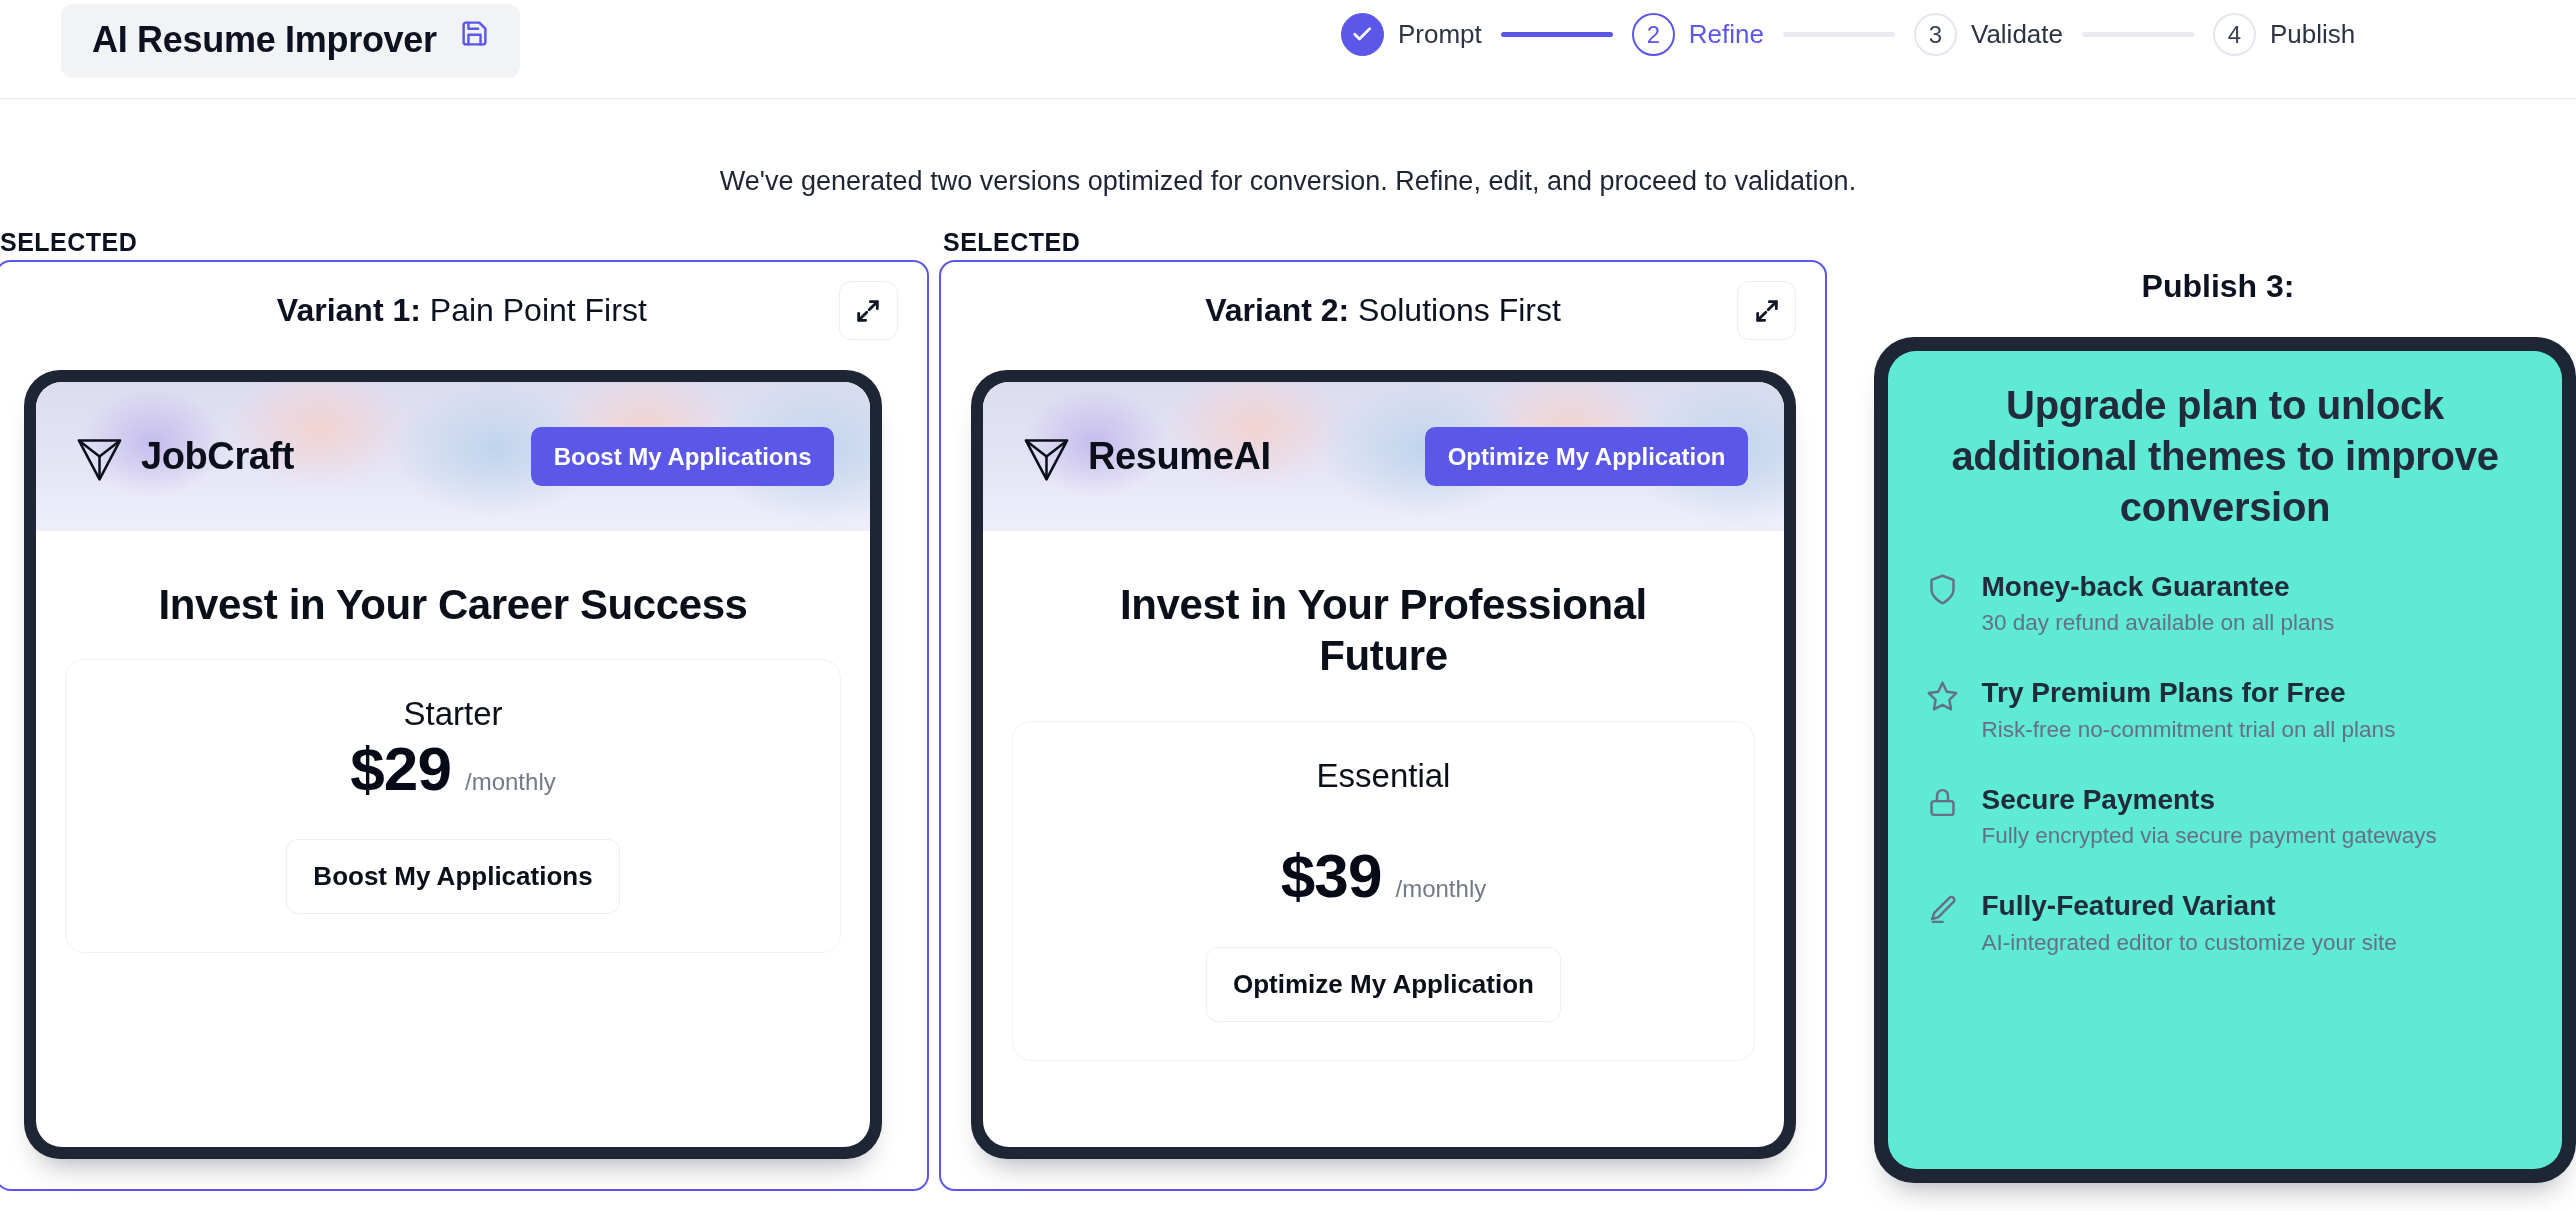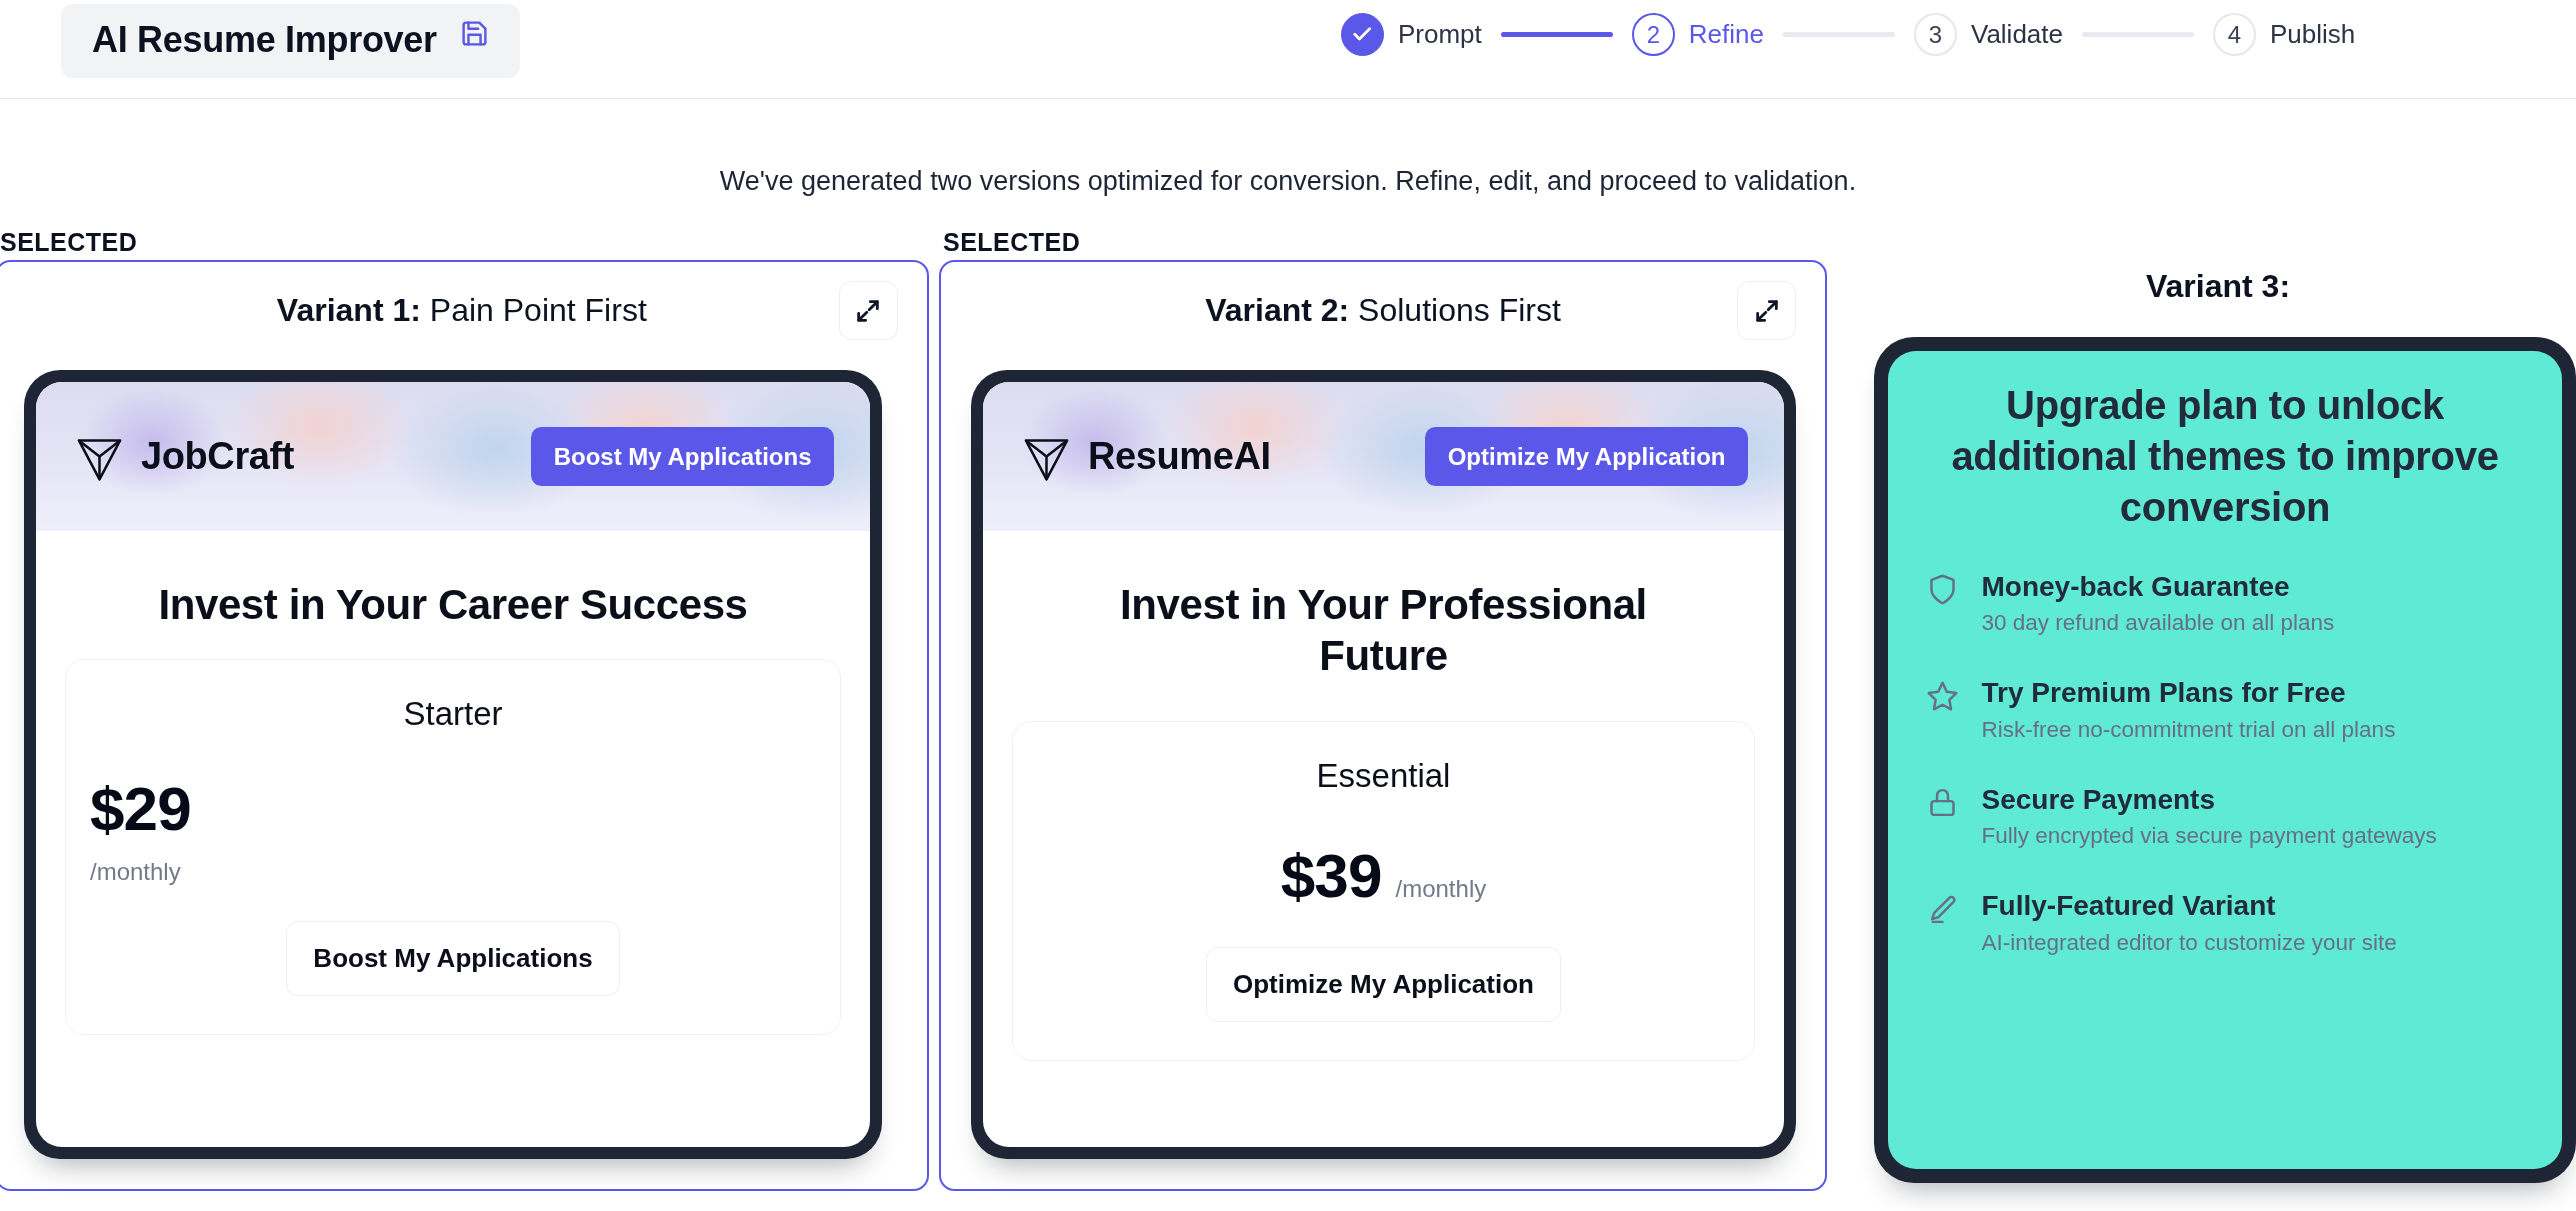--- a/index.html
+++ b/index.html
@@ -226,21 +226,21 @@
           <path d="M24 24 L24 44"></path>
         </svg>
         <span class="brand-name">JobCraft</span>
       </div>
       <button class="cta-top">Boost My Applications</button>
     </div>
     <div class="site-body" style="padding-top:48px;">
       <div class="hero">Invest in Your Career Success</div>
       <div class="plan-box">
         <div class="plan-name">Starter</div>
-        <div class="price-row" style="margin-top:40px;flex-direction:column;">
+        <div class="price-row" style="">
           <span class="price">$29</span>
           <span class="period">/monthly</span>
         </div>
         <div class="plan-btn" style="margin-top:35px;">Boost My Applications</div>
       </div>
     </div>
   </div>
 </div>
 
 <div class="selected-tag" style="left:943px; top:228px;">SELECTED</div>
@@ -281,21 +281,21 @@
         <div class="price-row" style="margin-top:45px;">
           <span class="price">$39</span>
           <span class="period">/monthly</span>
         </div>
         <div class="plan-btn" style="margin-top:36px;">Optimize My Application</div>
       </div>
     </div>
   </div>
 </div>
 
-<div class="v3-title" style="left:1860px; top:268px; width:716px;">Variant 3:</div>
+<div class="v3-title" style="left:1860px; top:268px; width:716px;">Publish 3:</div>
 
 <div class="upgrade-frame" style="left:1874px; top:337px; width:702px; height:846px;">
   <div class="upgrade-inner">
     <div class="upgrade-head">Upgrade plan to unlock additional themes to improve conversion</div>
 
     <div class="feat-list">
 
       <div class="feat">
         <span class="feat-ico">
           <svg width="33" height="33" viewBox="0 0 24 24" fill="none" stroke="#667084" stroke-width="1.8" stroke-linecap="round" stroke-linejoin="round">

